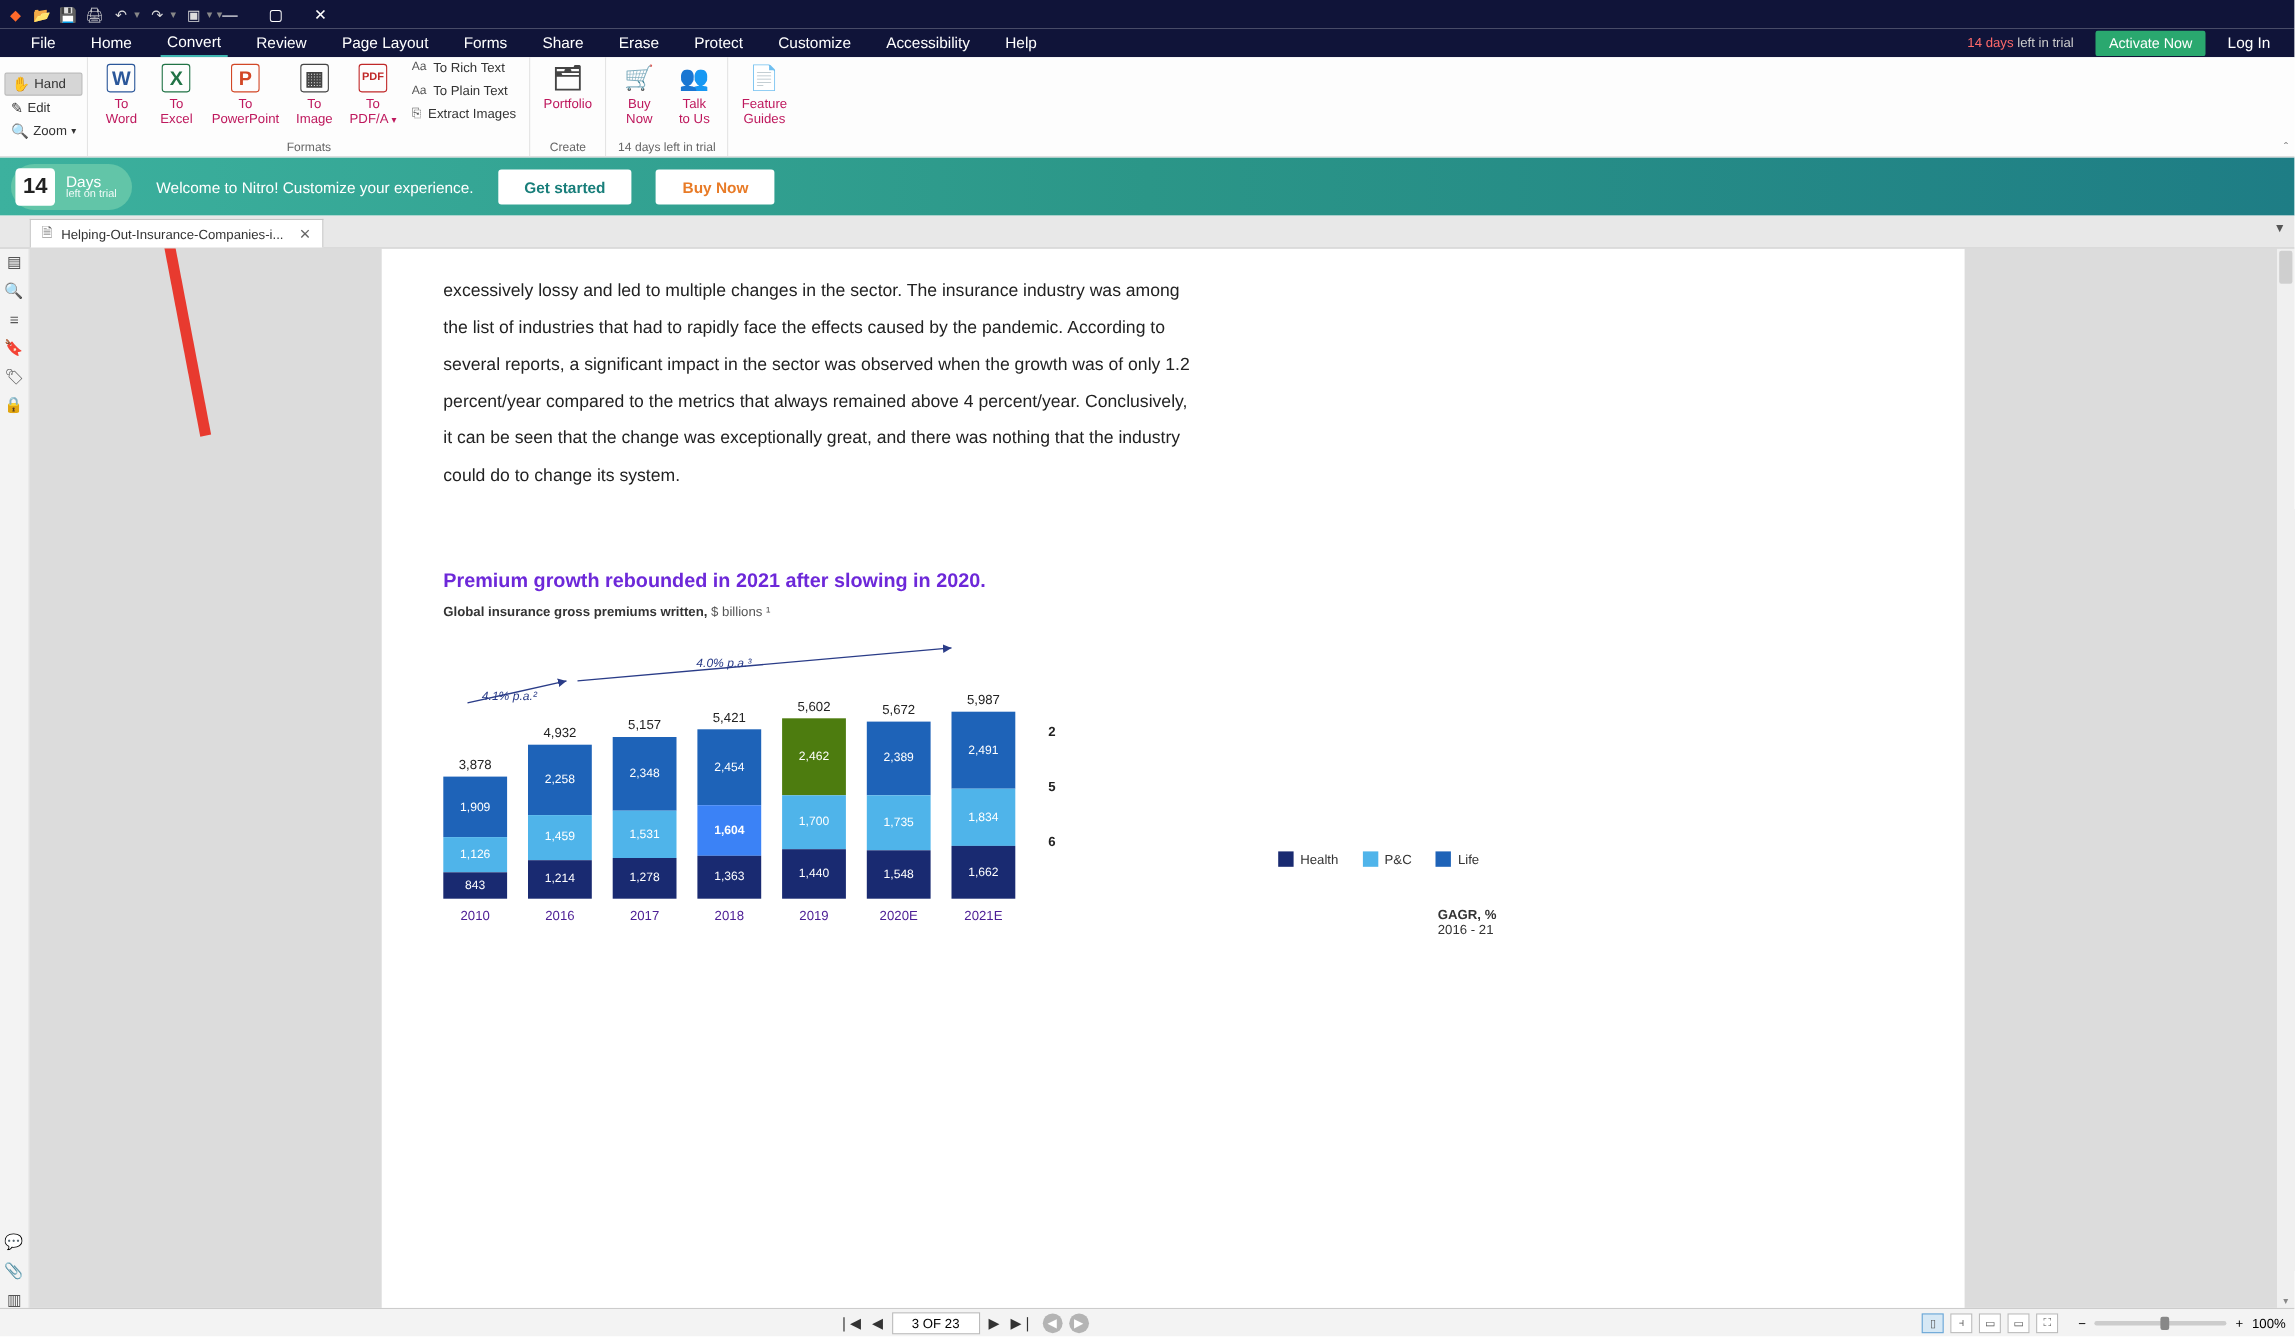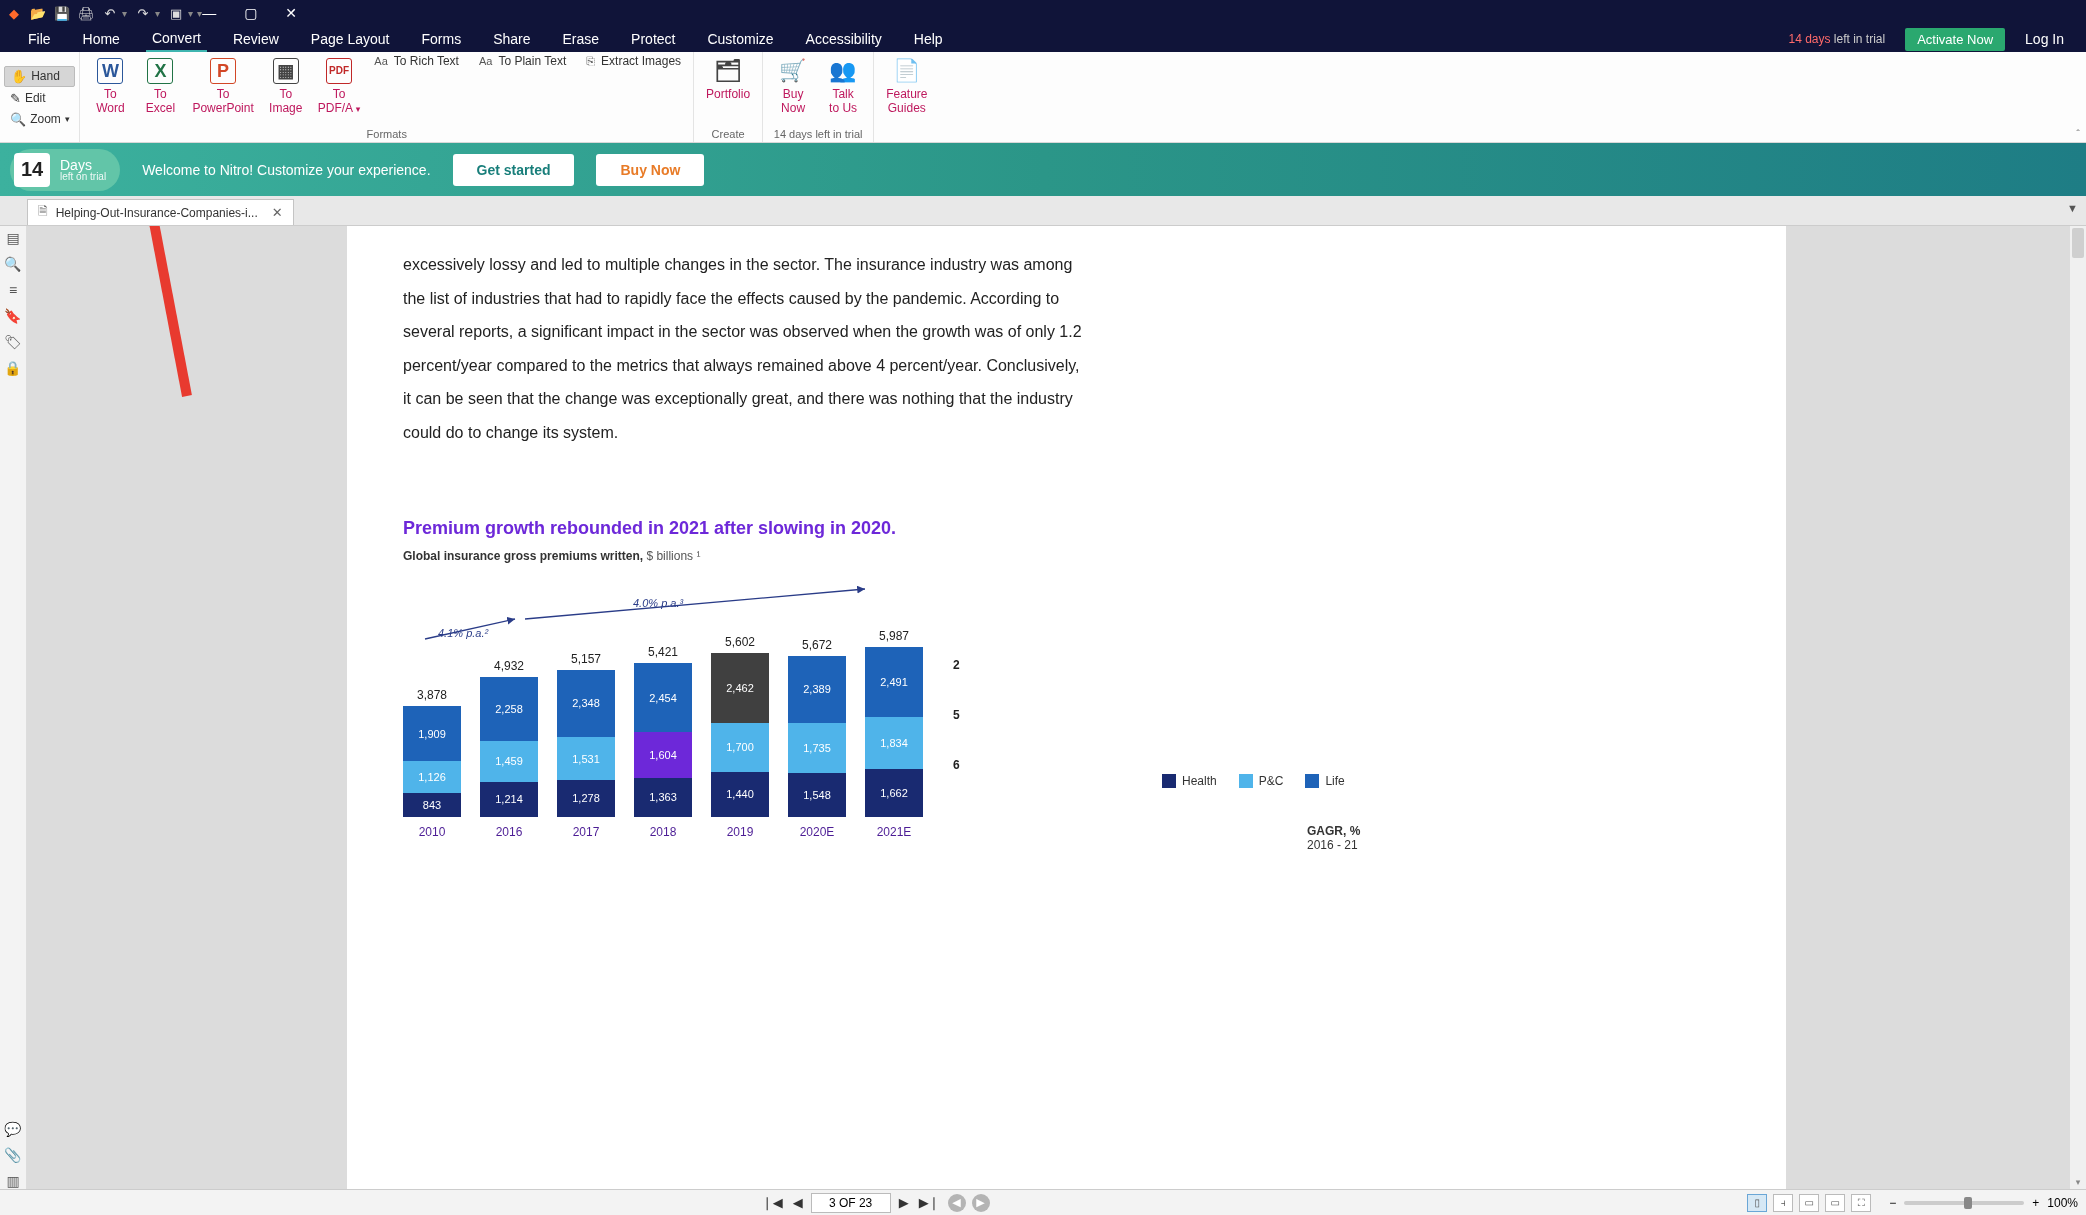--- a/index.html
+++ b/index.html
@@ -39,21 +39,21 @@
 .ribbon .btn .lbl { font-size: 12px; color: #be185d; text-align: center; line-height: 1.15; margin-top: 4px; }
 .ic-word { color: #2b579a; border-color: #2b579a; }
 .ic-excel { color: #217346; border-color: #217346; }
 .ic-ppt { color: #d24726; border-color: #d24726; }
 .ic-img { color: #444; border-color: #444; }
 .ic-pdfa { color: #c02828; border-color: #c02828; }
 .ic-port { color: #444; border: none !important; font-size: 22px !important; }
 .ic-buy { color: #333; border: none !important; font-size: 22px !important; }
 .ic-talk { color: #333; border: none !important; font-size: 22px !important; }
 .ic-guide { color: #333; border: none !important; font-size: 22px !important; }
-.ribbon .vlist { display: flex; justify-content: center; padding: 0 6px; gap: 20px; }
+.ribbon .vlist { display: flex; flex-direction: column; justify-content: center; padding: 0 6px; gap: 7px; }
 .ribbon .vlist .vi { display: flex; align-items: center; gap: 6px; font-size: 12px; color: #333; cursor: pointer; }
 .ribbon .vlist .vi .ic2 { font-size: 11px; color: #555; }
 .ribbon .collapse { position: absolute; right: 6px; bottom: 2px; font-size: 11px; color: #777; cursor: pointer; }
 
 
 .banner { background: linear-gradient(90deg, #3cb19e 0%, #2b9688 50%, #1e7d85 100%); height: 53px; display: flex; align-items: center; padding: 0 10px; gap: 22px; color: #fff; }
 .banner .pill { background: #62c5a8; border-radius: 30px 30px 30px 30px; display: flex; align-items: center; padding: 4px 14px 4px 4px; gap: 10px; }
 .banner .pill .box { background: #fff; color: #222; font-weight: bold; font-size: 20px; width: 36px; height: 34px; border-radius: 4px; display: flex; align-items: center; justify-content: center; }
 .banner .pill .txt { font-size: 14px; line-height: 1; }
 .banner .pill .txt .sub { font-size: 10px; opacity: .9; }
@@ -366,30 +366,30 @@
                 <div class="stack">
                   <div class="seg" style="background: rgb(25, 42, 113); height: 36.2886px;">1,278</div>
                   <div class="seg" style="background: rgb(79, 180, 234); height: 43.4725px;">1,531</div>
                   <div class="seg" style="background: rgb(30, 99, 184); height: 66.6711px;">2,348</div>
                 </div>
               </div>
               <div class="col">
                 <div class="tot">5,421</div>
                 <div class="stack">
                   <div class="seg" style="background: rgb(25, 42, 113); height: 38.7022px;">1,363</div>
-                  <div class="seg" style="background: #6d28d9; height: 45.5453px;">1,604</div>
+                  <div class="seg" style="background: #3b82f6; height: 45.5453px; font-weight: bold;">1,604</div>
                   <div class="seg" style="background: rgb(30, 99, 184); height: 69.681px;">2,454</div>
                 </div>
               </div>
               <div class="col">
                 <div class="tot">5,602</div>
                 <div class="stack">
                   <div class="seg" style="background: rgb(25, 42, 113); height: 45px;">1,440</div>
                   <div class="seg" style="background: rgb(79, 180, 234); height: 48.2713px;">1,700</div>
-                  <div class="seg" style="background: #404040; height: 69.9081px;">2,462</div>
+                  <div class="seg" style="background: #4d7c0f; height: 69.9081px;">2,462</div>
                 </div>
               </div>
               <div class="col">
                 <div class="tot">5,672</div>
                 <div class="stack">
                   <div class="seg" style="background: rgb(25, 42, 113); height: 43.9552px;">1,548</div>
                   <div class="seg" style="background: rgb(79, 180, 234); height: 49.2651px;">1,735</div>
                   <div class="seg" style="background: rgb(30, 99, 184); height: 67.8353px;">2,389</div>
                 </div>
               </div>

